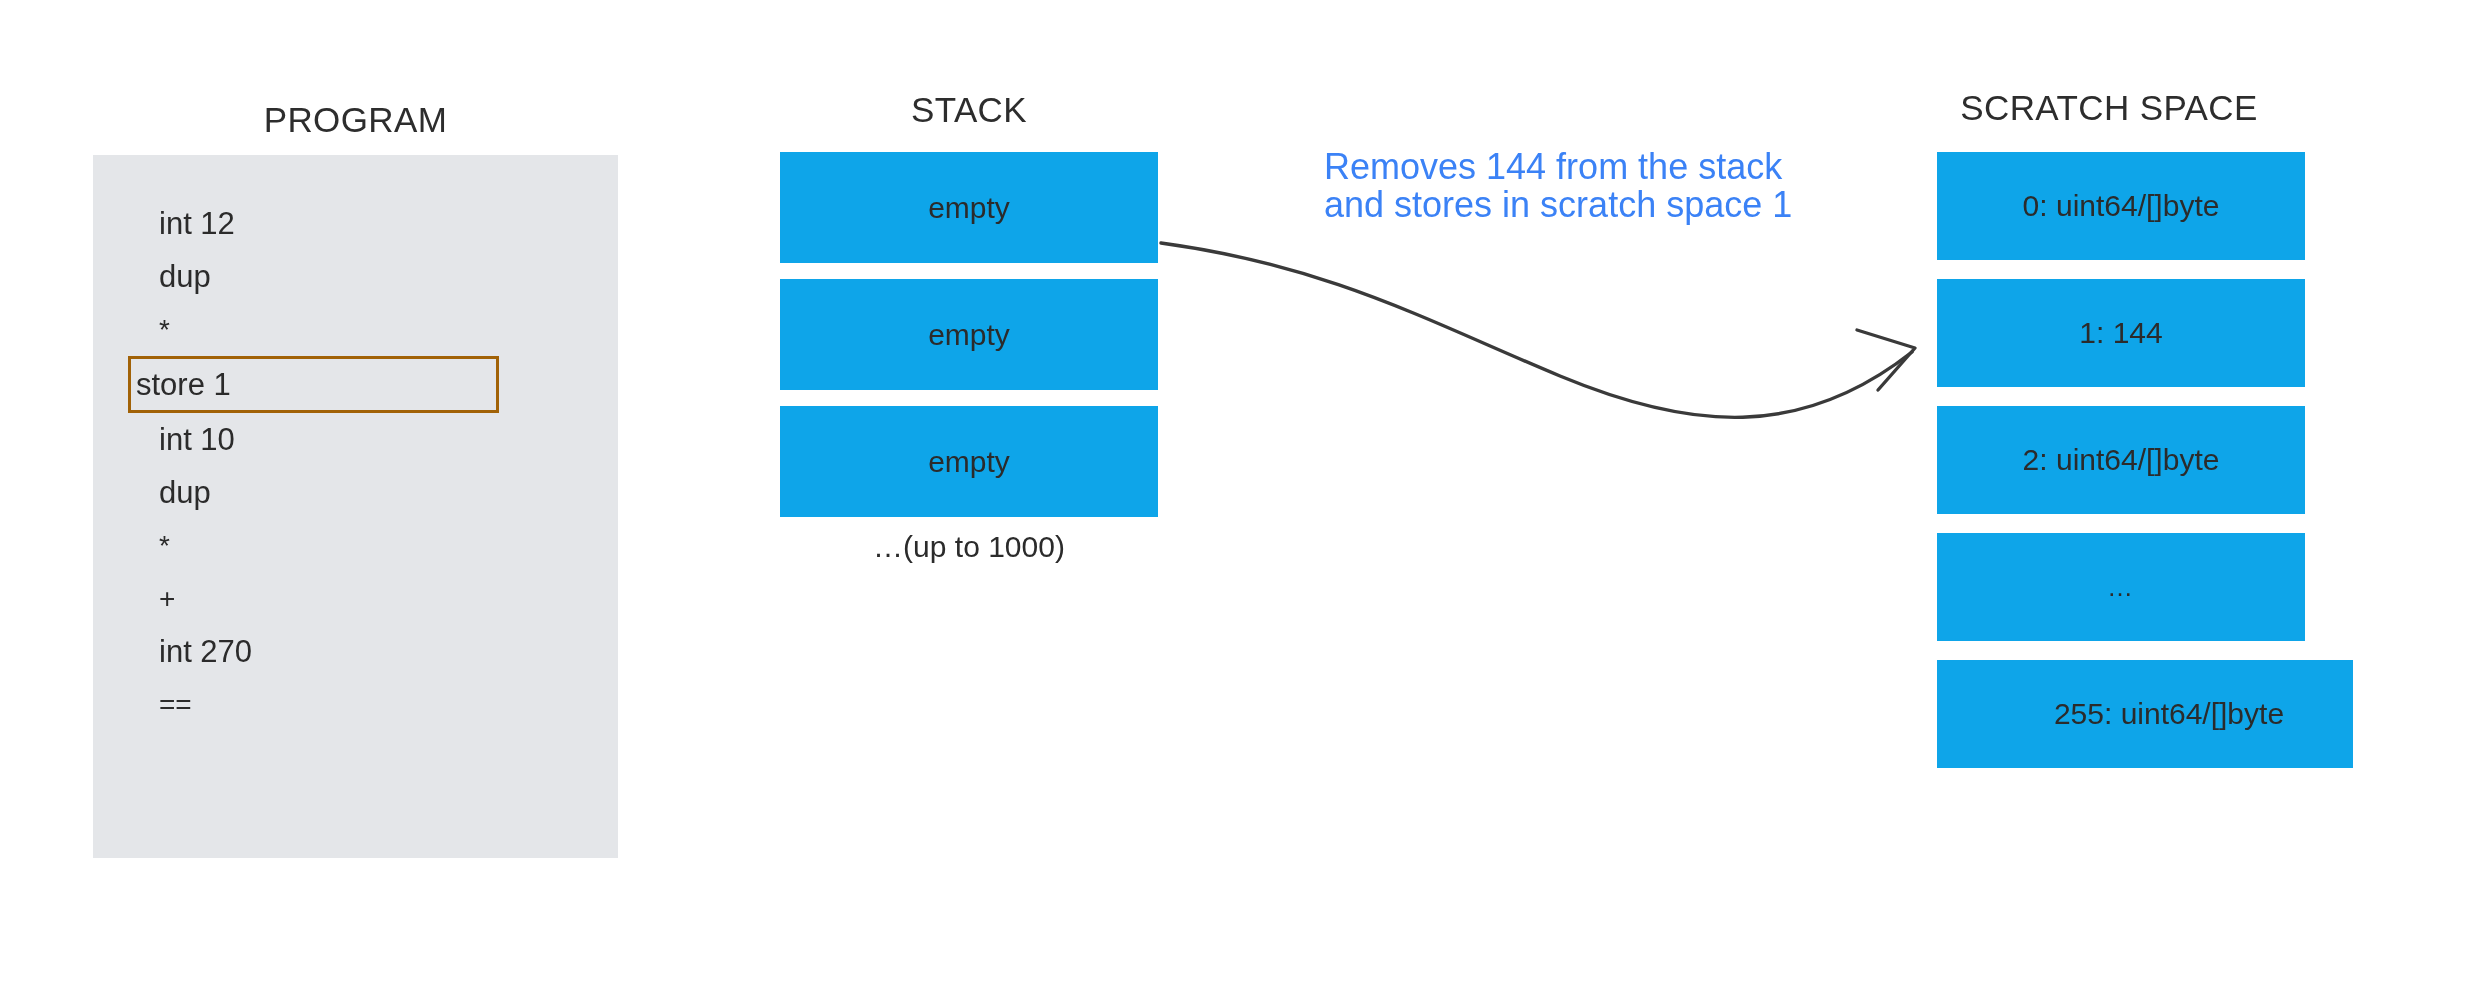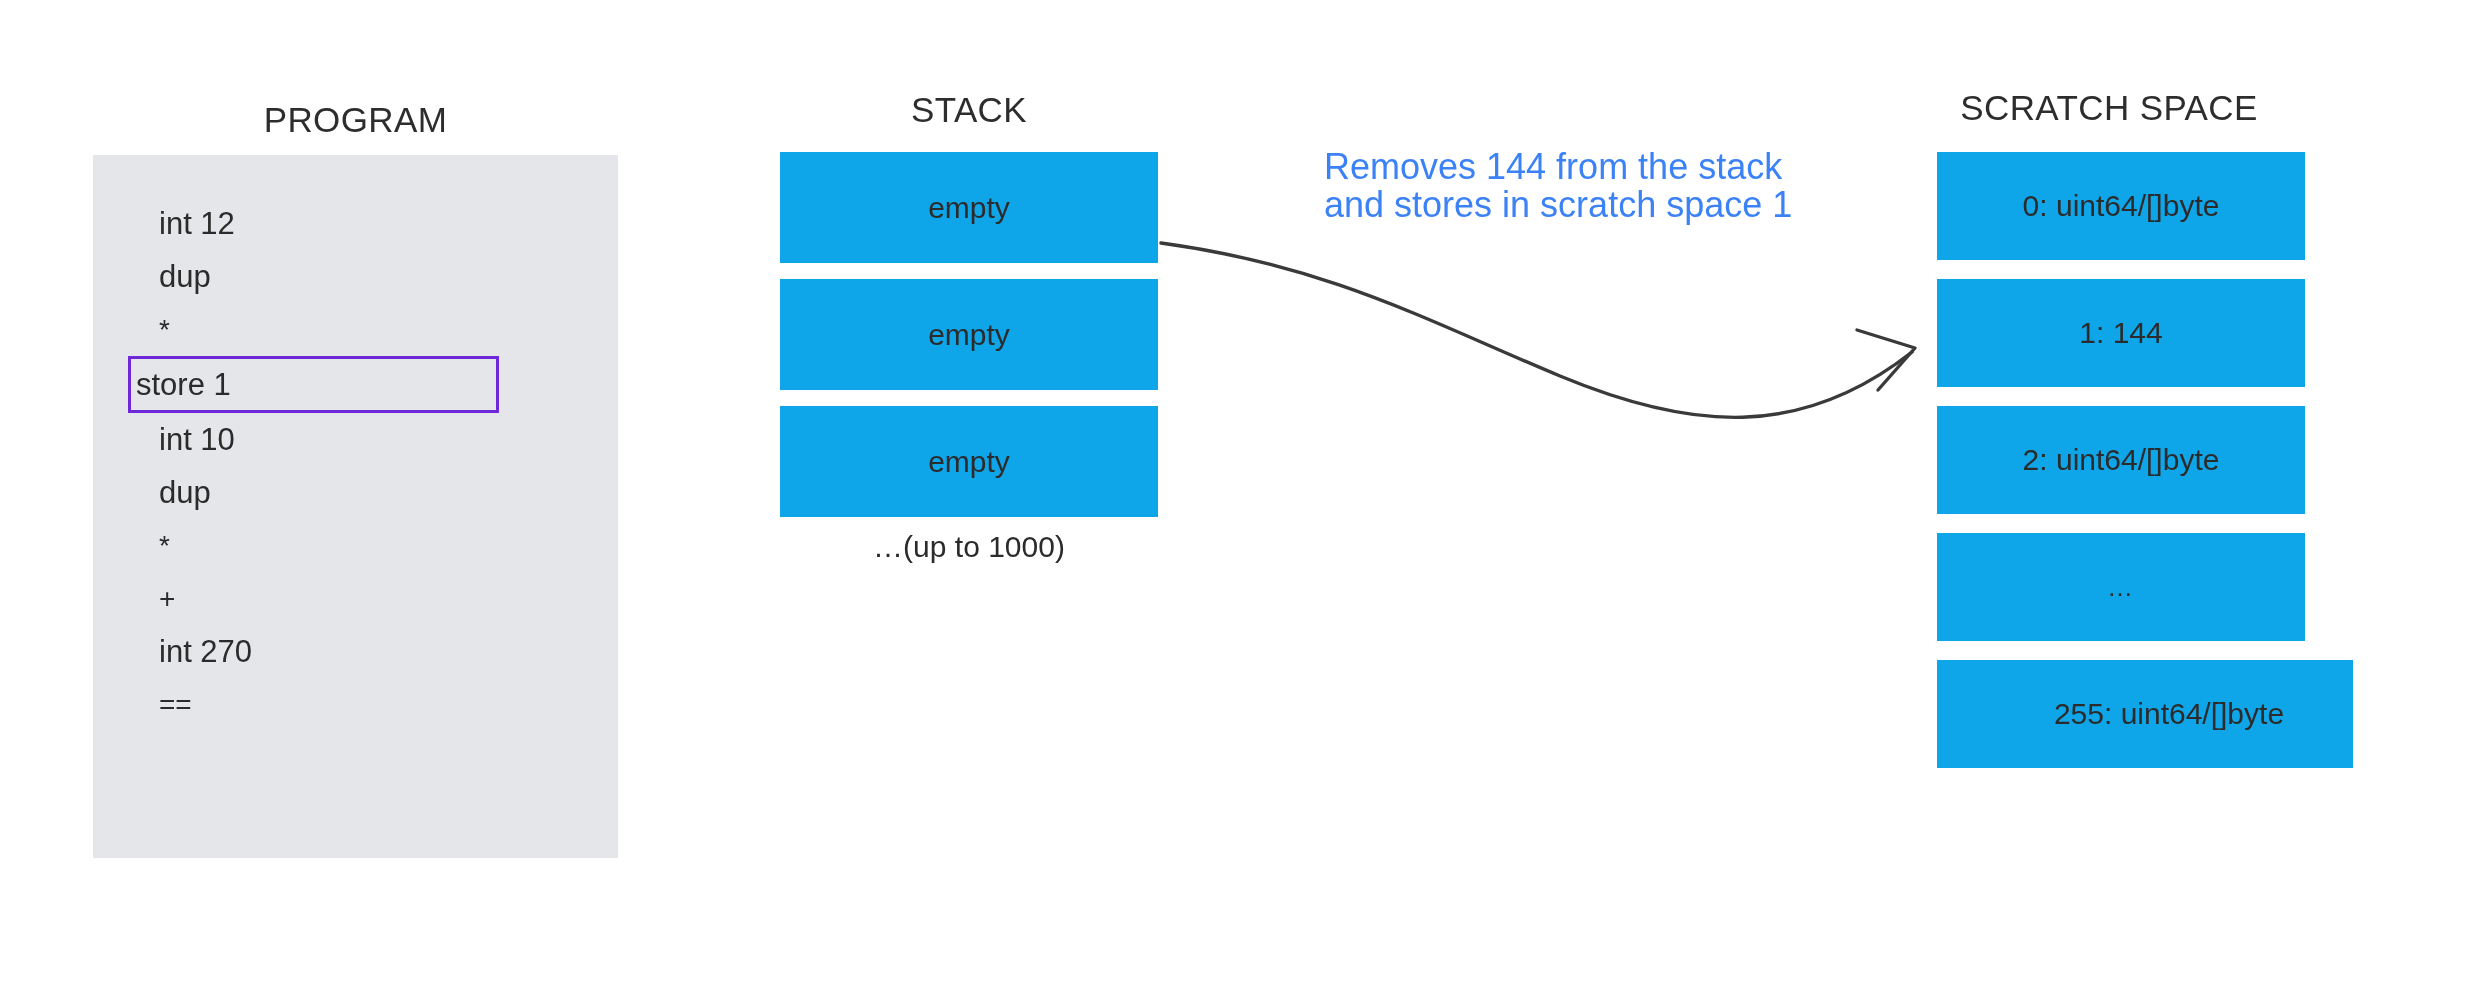--- a/index.html
+++ b/index.html
@@ -61,21 +61,21 @@
     padding-left: 54px;
     font-size: 31px;
     color: #2b2b2b;
     white-space: nowrap;
     margin-left: 12px;
   }
   .prog-line.sym {
     font-size: 28px;
   }
   .prog-line.highlight {
-    border: 3px solid #6d28d9;
+    border: 3px solid #a16207;
     box-sizing: border-box;
     margin-left: 35px;
     padding-left: 5px;
     width: 371px;
     height: 57px;
     line-height: 51px;
   }
 
   
   .slot {

